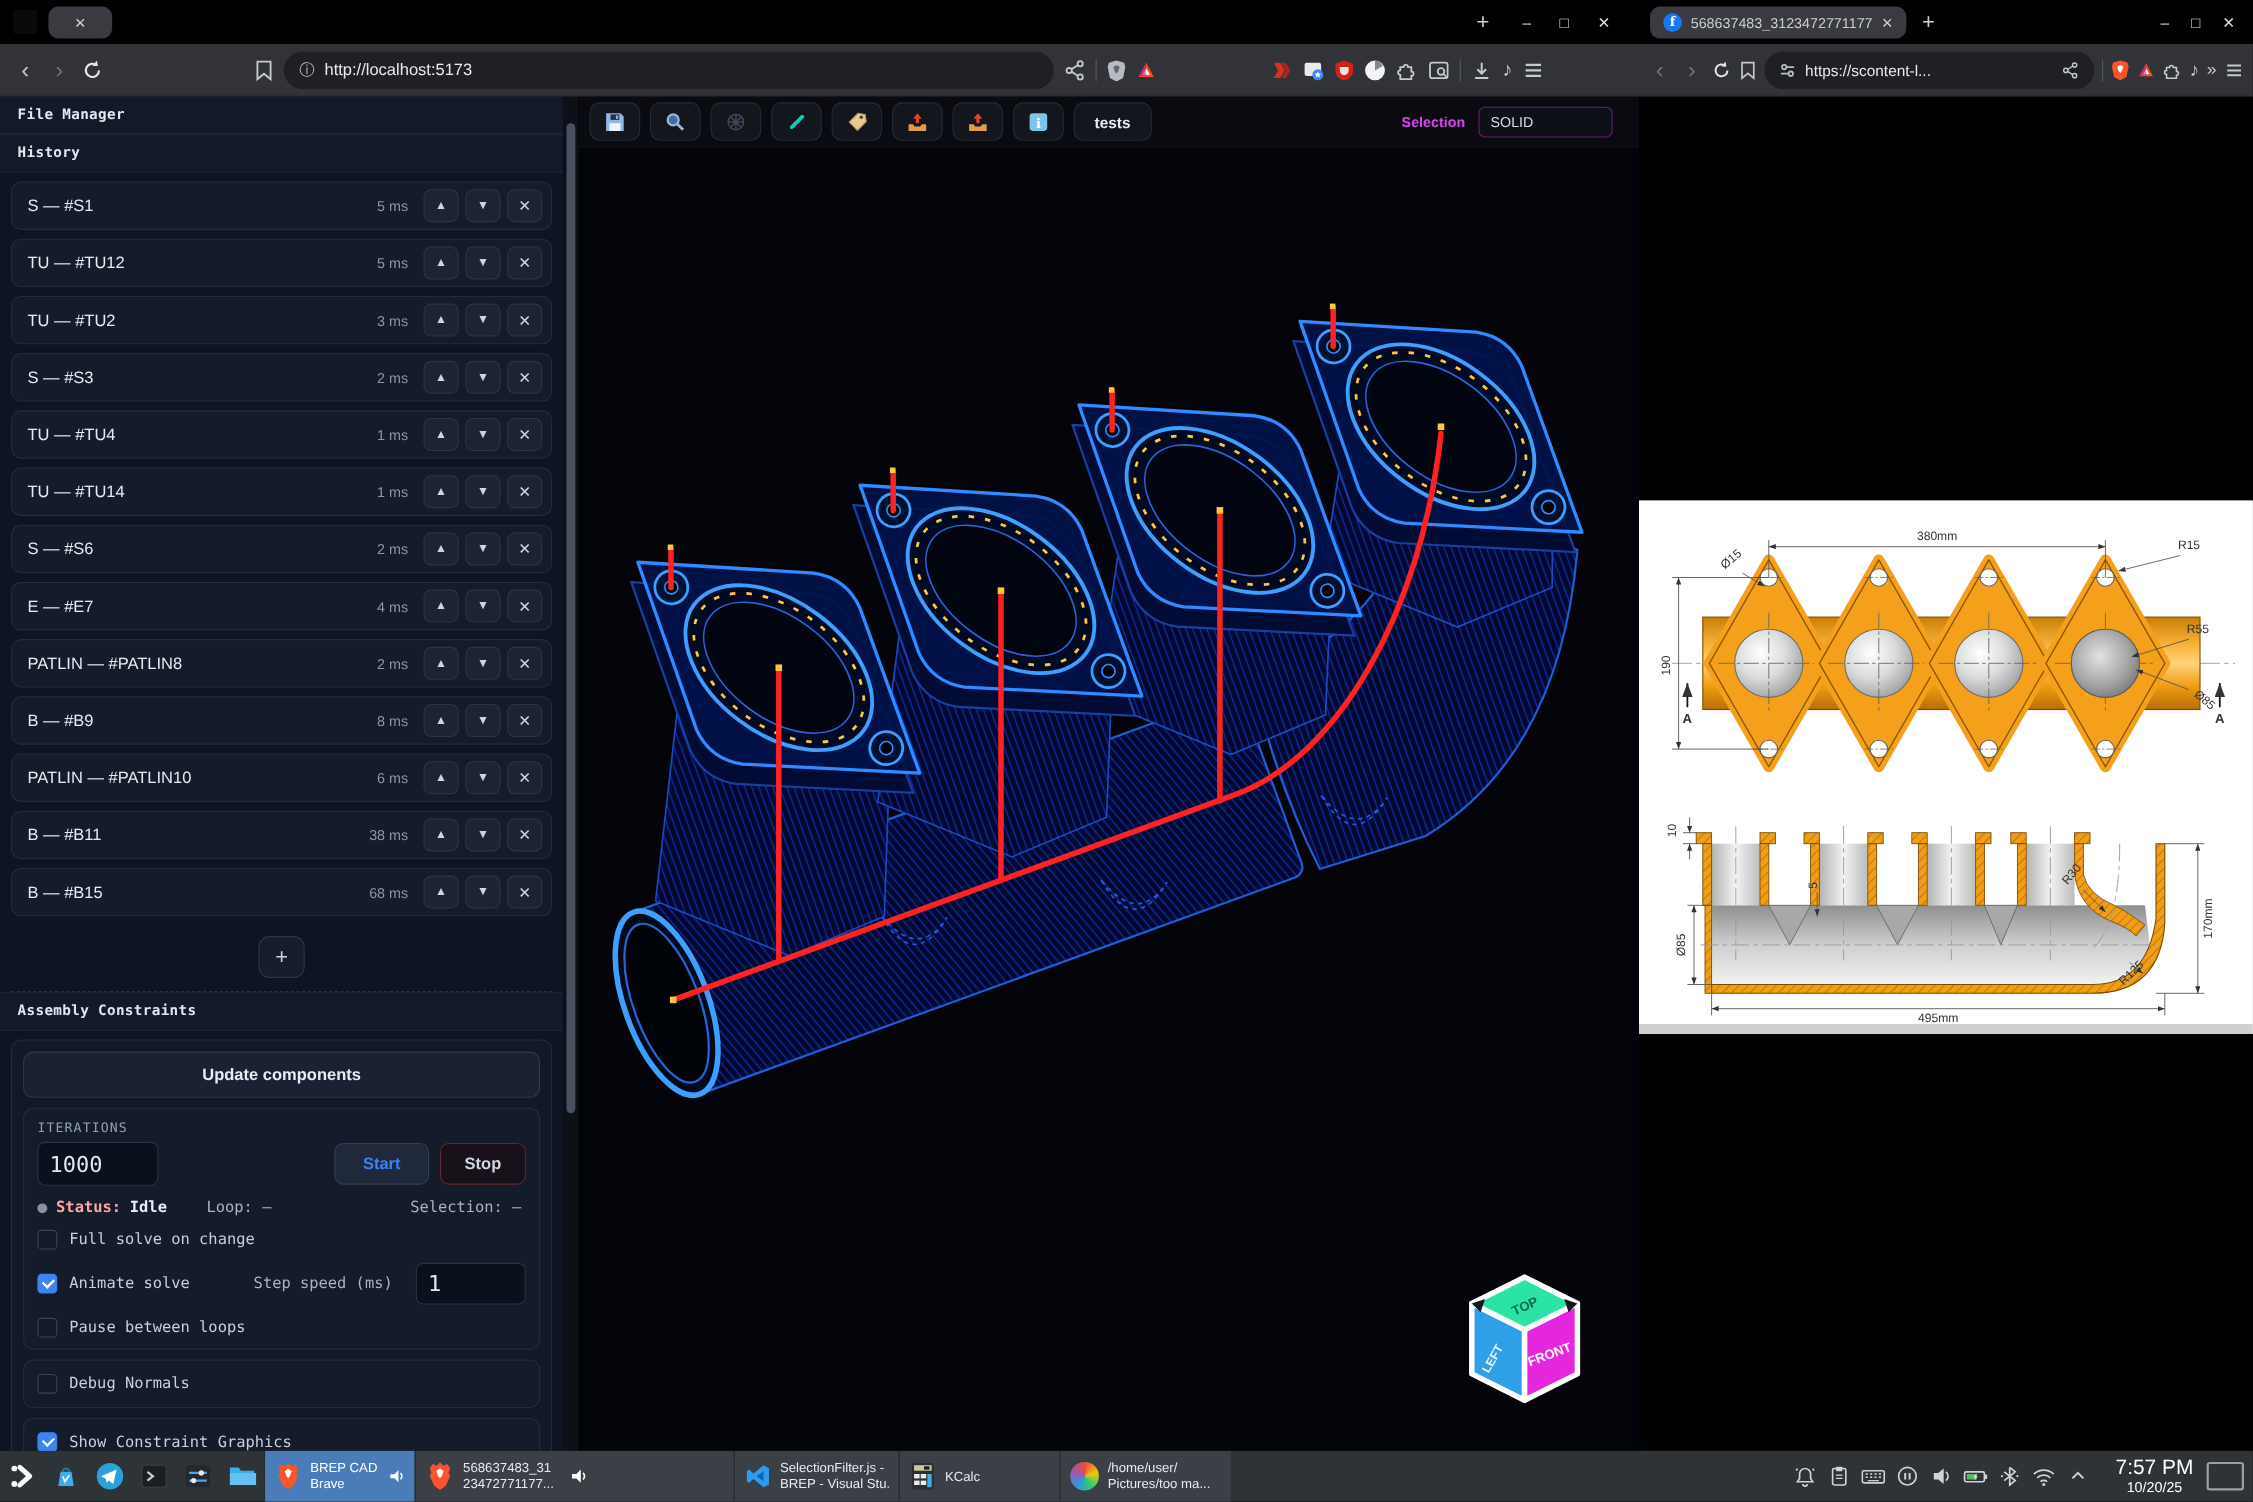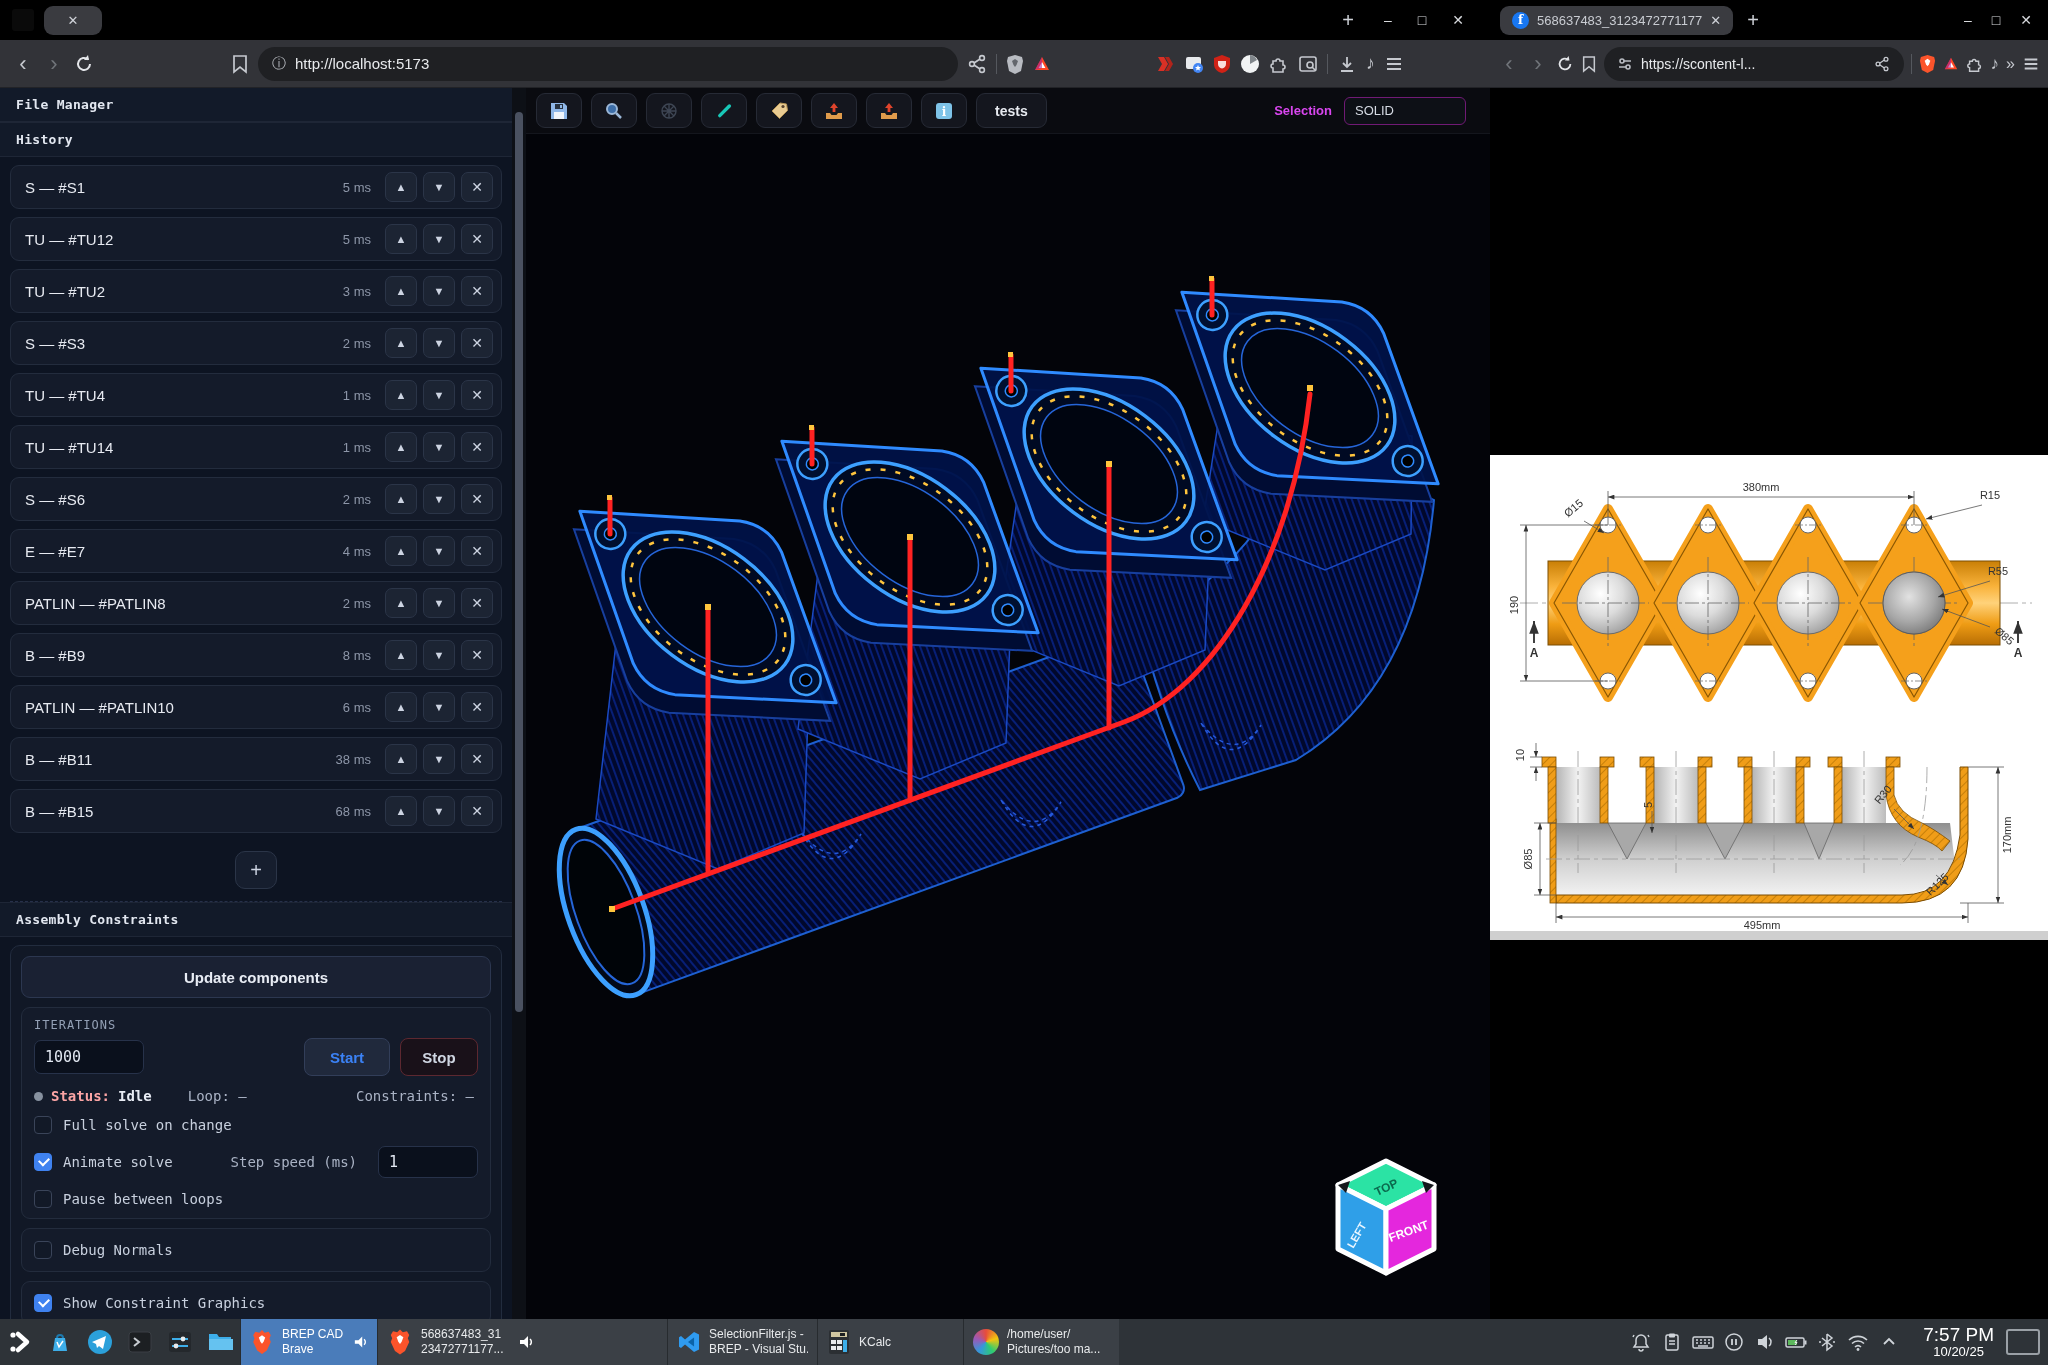--- a/index.html
+++ b/index.html
@@ -41,21 +41,21 @@
   .plusbtn{width:42px;height:38px;border-radius:10px;background:#161e2e;border:1px solid #2b3548;
            color:#cdd4e2;font-size:20px;display:flex;align-items:center;justify-content:center}
   .asmwrap{margin:8px 10px;background:#111826;border:1px solid #222c3e;border-radius:10px;padding:10px}
   .btn-wide{width:100%;height:42px;background:#1a2133;border:1px solid #2c3750;border-radius:9px;
             color:#e8ecf4;font-size:15px;font-weight:bold;display:flex;align-items:center;justify-content:center}
   .itercard{margin-top:9px;background:#141b2a;border:1px solid #232c3d;border-radius:9px;padding:10px 12px;
             font-family:"DejaVu Sans Mono",monospace}
   .iterlabel{font-size:12px;color:#93a0b5;letter-spacing:1px}
   .iterrow{display:flex;align-items:center;margin-top:6px}
   .numin{background:#0a101c;border:1px solid #27324a;border-radius:7px;color:#e2e8f2;
-         font-family:"DejaVu Sans Mono",monospace;font-size:15px;padding:7px 10px;width:110px}
+         font-family:"DejaVu Sans Mono",monospace;font-size:20px;padding:7px 10px;width:110px}
   .startbtn{margin-left:auto;width:86px;height:38px;background:#20293c;border:1px solid #323e59;border-radius:8px;
             color:#3b82f6;font-size:15px;font-weight:bold;font-family:"Liberation Sans",sans-serif}
   .stopbtn{margin-left:10px;width:78px;height:38px;background:#191119;border:1px solid #5d2830;border-radius:8px;
            color:#cfd6e2;font-size:15px;font-weight:bold;font-family:"Liberation Sans",sans-serif}
   .statusrow{display:flex;align-items:center;margin-top:12px;font-size:14px;color:#aab3c5}
   .dot{width:9px;height:9px;border-radius:50%;background:#87919f;margin-right:8px}
   .statuslbl{font-weight:bold;color:#fca5a5}
   .statusval{font-weight:bold;color:#e8ecf4;margin-left:8px}
   .statusrow .mid{margin-left:36px}
   .statusrow .end{margin-left:auto;margin-right:4px}
@@ -323,21 +323,21 @@
           <div class="iterrow">
             <input class="numin" value="1000" style="">
             <button class="startbtn">Start</button>
             <button class="stopbtn">Stop</button>
           </div>
           <div class="statusrow mono">
             <span class="dot"></span>
             <span class="statuslbl">Status:</span>
             <span class="statusval">Idle</span>
             <span class="mid">Loop: —</span>
-            <span class="end">Constraints: —</span>
+            <span class="end">Selection: —</span>
           </div>
           <div class="cbrow mono">
             <span class="cb"></span>
             <span>Full solve on change</span>
           </div>
           <div class="cbrow mono">
             <span class="cb on"></span>
             <span>Animate solve</span>
             <span class="steplbl">Step speed (ms)</span>
             <input class="numin stepin" value="1" style="">

